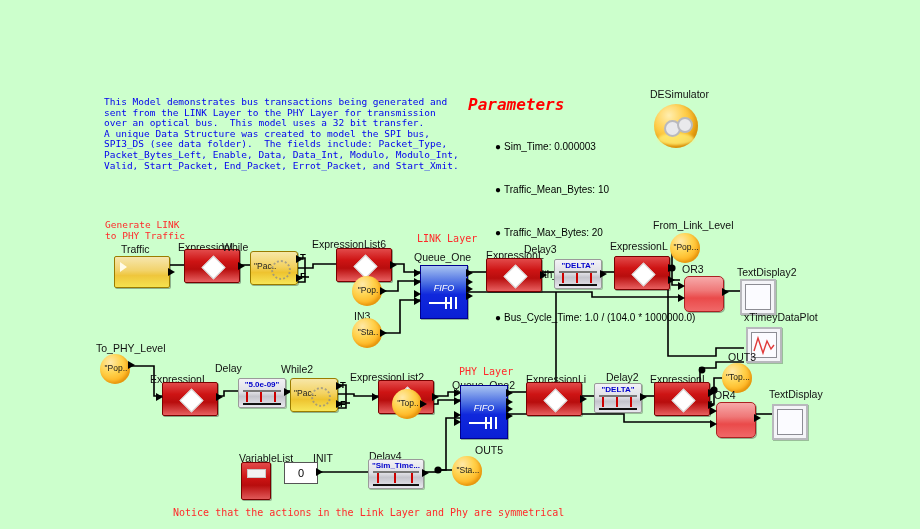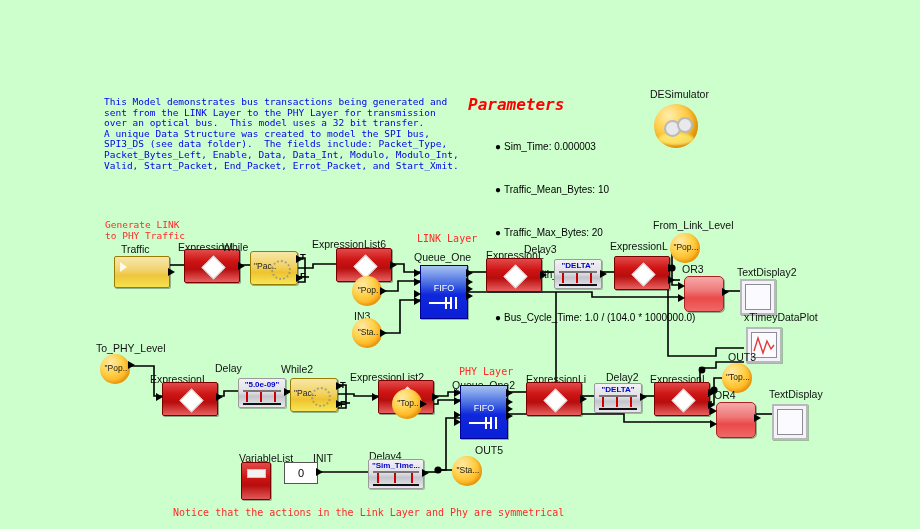--- a/index.html
+++ b/index.html
@@ -187,20 +187,21 @@
     white-space: nowrap;
     overflow: hidden;
   }
 
   
   .fifo {
     width: 46px; height: 52px;
     border: 1px solid #00008f;
     background: linear-gradient(to bottom, #a8c4f2 0%, #3a5ee0 38%, #1028dc 55%, #0a1fd6 100%);
     box-shadow: 1px 1px 0 rgba(0,0,0,0.3);
+    font-style: italic;
   }
   .fifo .ftxt {
     position: absolute;
     left: 0; top: 17px;
     width: 46px;
     text-align: center;
     font-family: "Liberation Sans", sans-serif;
     font-size: 9px;
     color: #ffffff;
   }

